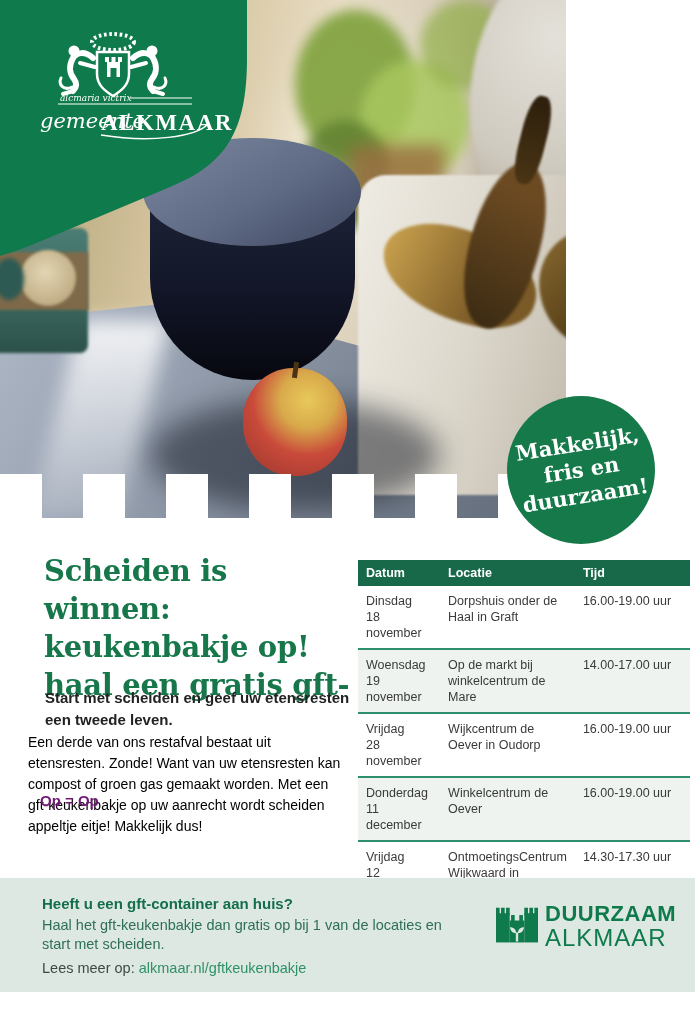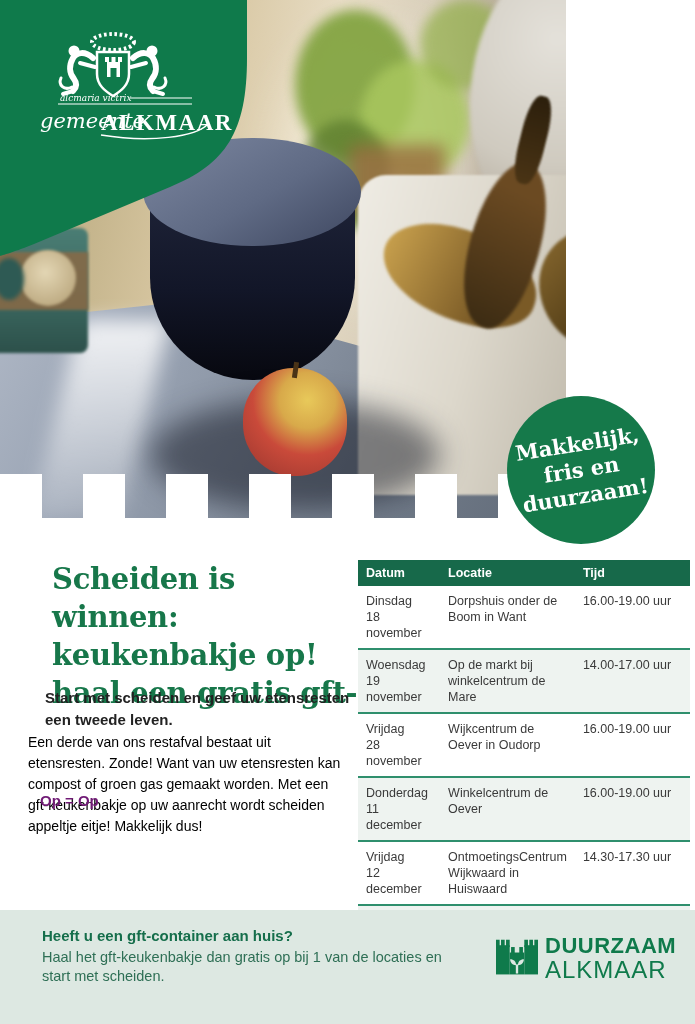--- a/index.html
+++ b/index.html
@@ -82,21 +82,21 @@
   .sched{position:absolute;left:358px;top:560px;width:332px;border-collapse:collapse;
     font:400 12.5px/16px "Liberation Sans",sans-serif;color:#3a3a3a;}
   .sched thead th{background:#17694a;color:#fff;font-weight:700;text-align:left;
     padding:5px 8px 5px 8px;font-size:12.5px;}
   .sched td{padding:7px 8px;vertical-align:top;border-top:2px solid #2f8f6d;}
   .sched tr.alt td{background:#eef3f0;}
   .sched td.c-tijd{white-space:nowrap;}
   .col-datum{width:84px;}.col-loc{width:128px;}.col-tijd{width:120px;}
 
   
-  .footer{position:absolute;left:0;top:910px;width:695px;height:114px;background:#dde8e2;}
+  .footer{position:absolute;left:0;top:878px;width:695px;height:114px;background:#dde8e2;}
   .f-head{position:absolute;left:42px;top:17px;color:#156e4b;font:700 15px "Liberation Sans",sans-serif;}
   .f-body{position:absolute;left:42px;top:38px;width:420px;color:#2e6f55;
     font:400 14.5px/19px "Liberation Sans",sans-serif;}
   .f-more{position:absolute;left:42px;top:82px;color:#3d4a44;font:400 14.5px "Liberation Sans",sans-serif;}
   .f-more a{color:#2f9168;text-decoration:none;}
   .dz-logo{position:absolute;left:496px;top:25px;display:flex;align-items:flex-start;gap:7px;}
   .dz-text{display:flex;flex-direction:column;color:#0f7a4b;line-height:1;}
   .dz1{font:700 22px/22px "Liberation Sans",sans-serif;letter-spacing:.5px;}
   .dz2{font:400 24px/24px "Liberation Sans",sans-serif;letter-spacing:1px;margin-top:1px;}
 </style>
@@ -172,21 +172,21 @@
   </div>
 
   <div class="badge">
     <div class="badge-text">
       <div>Makkelijk,</div>
       <div>fris en</div>
       <div>duurzaam!</div>
     </div>
   </div>
 
-  <h1 class="heading" style="margin:12px;">
+  <h1 class="heading" style="margin:4px;">
     <div>Scheiden is winnen:</div>
     <div>keukenbakje op!</div>
     <div>haal een gratis gft-</div>
   </h1>
   <p class="intro" style="margin:5px;">Start met scheiden en geef uw etensresten een tweede leven.</p>
   <p class="bodytext" style="margin:0;">Een derde van ons restafval bestaat uit etensresten. Zonde! Want van uw etensresten kan compost of groen gas gemaakt worden. Met een gft-keukenbakje op uw aanrecht wordt scheiden appeltje eitje! Makkelijk dus!</p>
   <p class="opop" style="margin:0;">Op = Op</p>
 
   <table class="sched">
     <colgroup>
@@ -200,21 +200,21 @@
         <th>Locatie</th>
         <th>Tijd</th>
       </tr>
     </thead>
     <tbody>
       <tr style="border-top:none;">
         <td style="border-top:none;">
             <div>Dinsdag</div>
             <div>18 november</div>
           </td>
-        <td style="border-top:none;">Dorpshuis onder de Boom in Want</td>
+        <td style="border-top:none;">Dorpshuis onder de Haal in Graft</td>
         <td style="border-top:none;" class="c-tijd">16.00-19.00 uur</td>
       </tr>
       <tr class="alt">
         <td>
             <div>Woensdag</div>
             <div>19 november</div>
           </td>
         <td>Op de markt bij winkelcentrum de Mare</td>
         <td class="c-tijd">14.00-17.00 uur</td>
       </tr>
@@ -249,20 +249,24 @@
           </td>
         <td>Wijkcentrum Overdie</td>
         <td class="c-tijd">16.00-19.00 uur</td>
       </tr>
     </tbody>
   </table>
 
   <div class="footer">
     <div class="f-head">Heeft u een gft-container aan huis?</div>
     <div class="f-body">Haal het gft-keukenbakje dan gratis op bij 1 van de locaties en start met scheiden.</div>
+    <div class="f-more">
+      <span>Lees meer op:</span>
+      <a href="#">alkmaar.nl/gftkeukenbakje</a>
+    </div>
     <div class="dz-logo">
       <svg width="42" height="46" viewBox="0 0 46 48">
         <g fill="#0f7a4b">
           <rect x="0" y="10" width="15" height="32"></rect>
           <rect x="31" y="10" width="15" height="32"></rect>
           <rect x="0" y="4" width="4" height="8"></rect>
             <rect x="5.5" y="4" width="4" height="8"></rect>
             <rect x="11" y="4" width="4" height="8"></rect>
           <rect x="31" y="4" width="4" height="8"></rect>
             <rect x="36.5" y="4" width="4" height="8"></rect>

